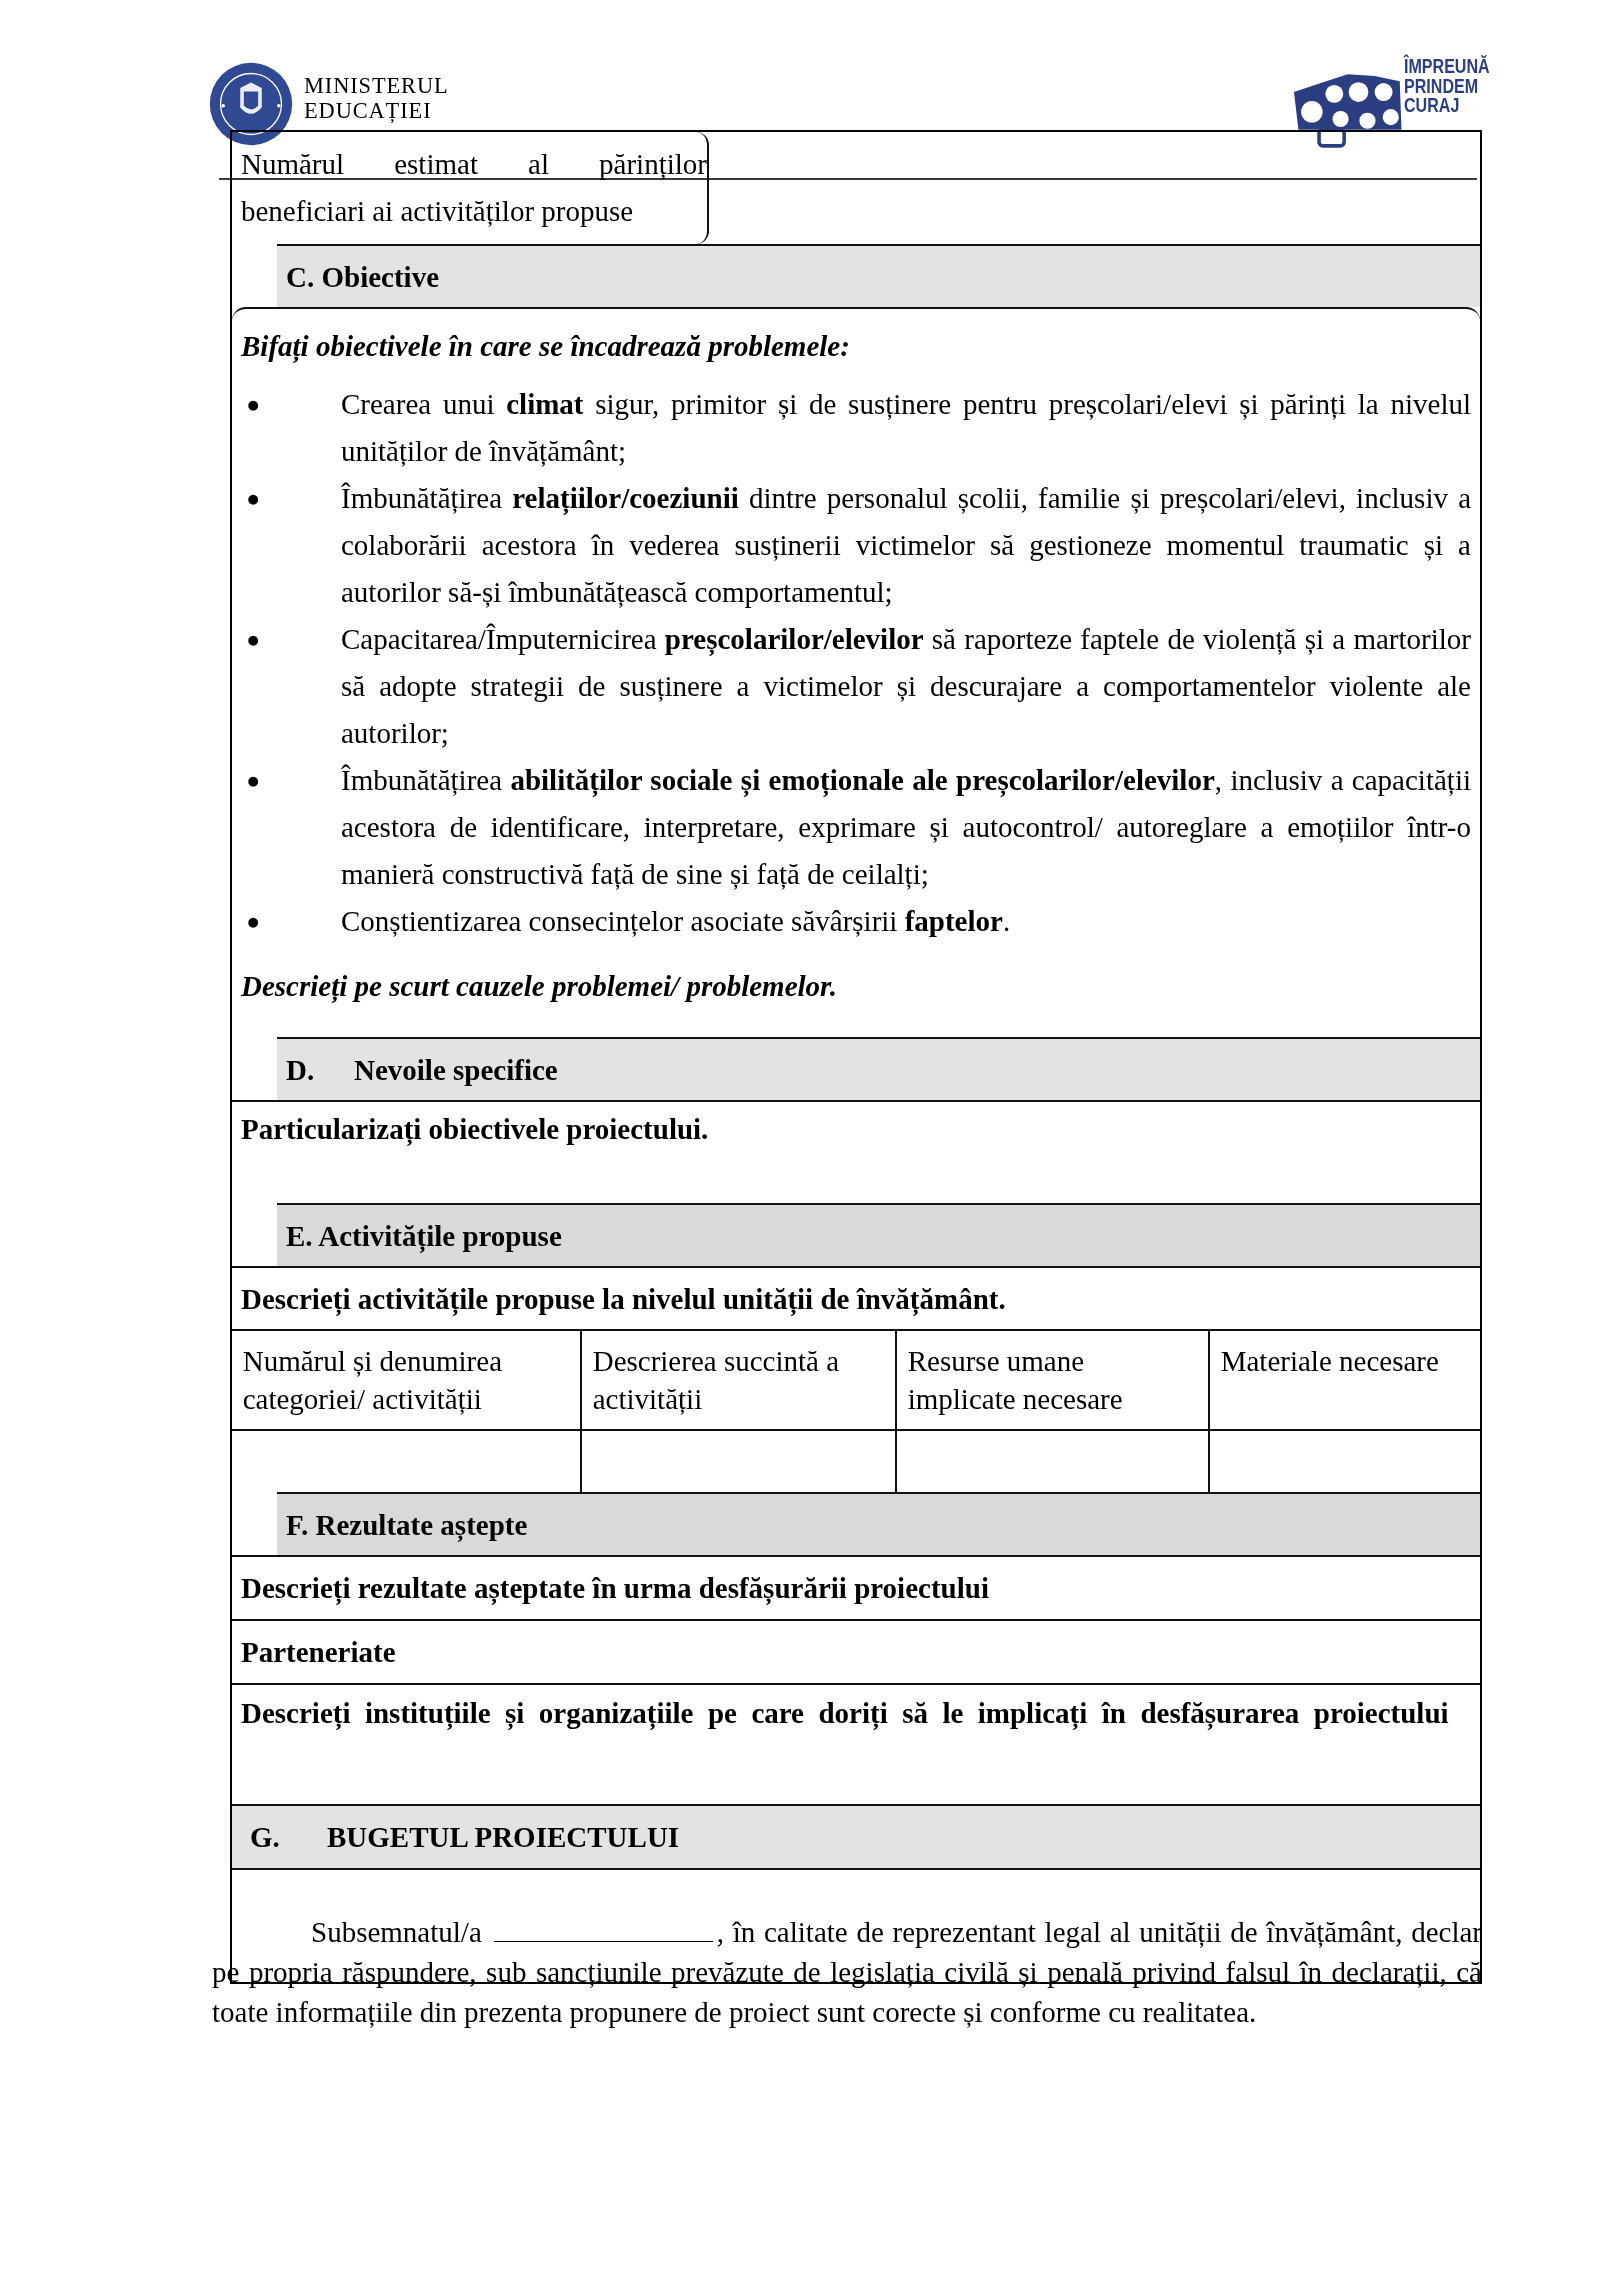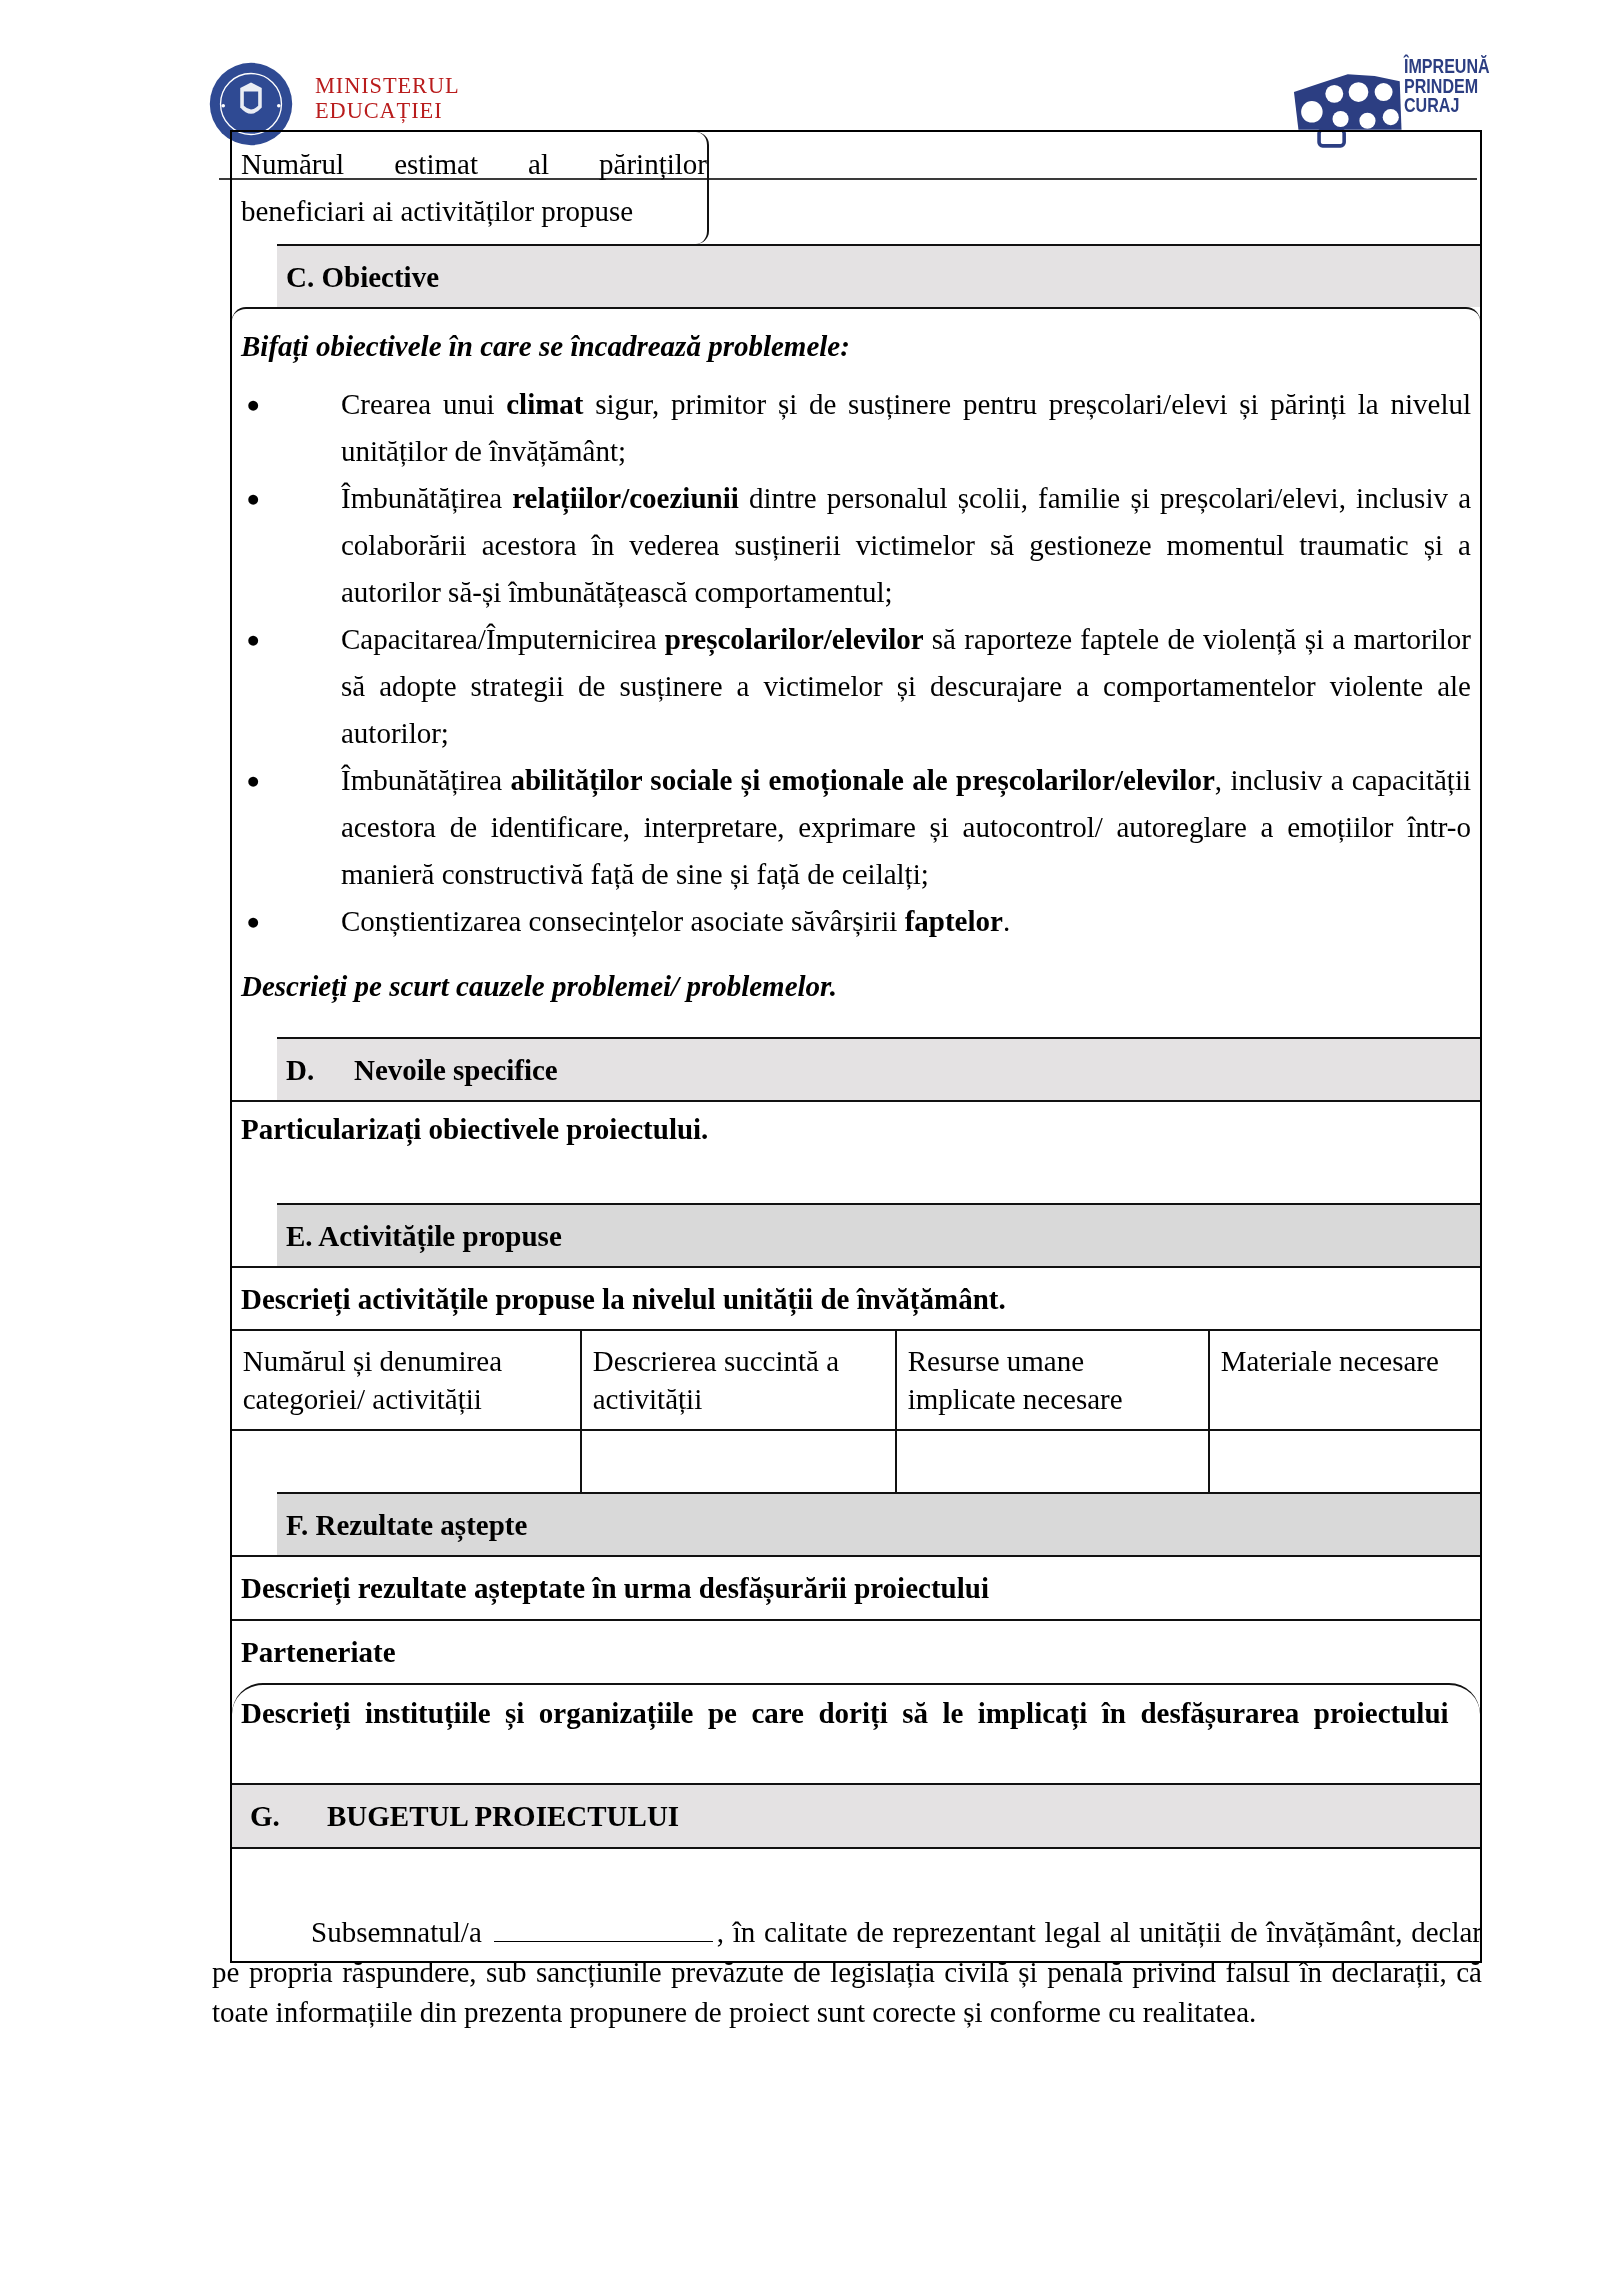--- a/index.html
+++ b/index.html
@@ -1,20 +1,20 @@
 <!DOCTYPE html>
 <html style="font-size:14.3px"><head>
 <meta charset="utf-8">
 <style>
   html, body { margin:0; padding:0; background:#ffffff; }
   body { width:1620px; height:2293px; position:relative; overflow:hidden;
          font-family:"Liberation Serif","DejaVu Serif",serif; color:#000; }
   .logo-left { position:absolute; left:208px; top:61px; width:86px; height:86px; }
-  .ministry-text { position:absolute; left:304px; top:73px; color:#b91c1c;
-         font-family:"Liberation Serif",serif; font-size:22.4px; line-height:25px; letter-spacing:0.9px;margin-left:11px; }
+  .ministry-text { position:absolute; left:304px; top:73px; color:#000000;
+         font-family:"Liberation Serif",serif; font-size:22.4px; line-height:25px; letter-spacing:0.9px; }
   .logo-right { position:absolute; left:1285px; top:56px; width:224px; height:99px; }
   .logo-right-text { position:absolute; left:1404px; top:56px; color:#2c3e82;
          font-family:"Liberation Sans",sans-serif; font-weight:bold; font-size:20.6px; line-height:19.7px;
          transform:scaleX(0.78); transform-origin:left top; letter-spacing:0px; }
   .header-line { position:absolute; left:219px; top:178px; width:1258px; height:1.8px; background:#3a3a3a; }
 
   .form { position:absolute; left:230px; top:130px; width:1252px; border:2.7px solid #000; box-sizing:border-box; }
   .row { border-top:2.7px solid #111; box-sizing:border-box; position:relative; }
   .row:first-child { border-top:none; }
   .band { background:#e4e2e3; }
@@ -40,21 +40,21 @@
   .obj-foot { position:absolute; left:9px; top:658px; font-size:29px; line-height:38px; }
 
   .r-d { height:103px; padding-top:8px; }
   .r-edesc { height:63px; display:flex; align-items:center; }
   .r-acts { height:100px; display:flex; }
   .r-empty { height:63px; display:flex; }
   .col { box-sizing:border-box; border-right:2.7px solid #111; font-size:29px; line-height:38px; padding:10.7px 9px 0 10.7px; }
   .col:last-child { border-right:none; }
   .c1 { width:350px; } .c2 { width:315px; } .c3 { width:313px; } .c4 { flex:1; }
   .r-f1, .r-f2 { height:64px; display:flex; align-items:center; }
-  .r-f3 { height:100px; padding-top:9px;border-radius:31px; }
+  .r-f3 { height:121px; padding-top:9px; }
   .r-f3 .cell-text { text-align:justify; text-align-last:left; word-spacing:7.2px; }
   .r-g { height:64px; display:flex; align-items:center; }
   .r-g .cell-text { padding-left:18px; }
   .r-gbody { height:114px; }
   .g-letter { display:inline-block; width:77px; }
 
   .decl { position:absolute; left:212px; top:1912px; width:1270px; font-size:29px; line-height:40px;
        text-align:justify; }
   .decl .indent { display:inline-block; width:99px; }
   .blank { display:inline-block; width:219px; border-bottom:1.8px solid #000; height:25px; vertical-align:baseline; margin:0 3.6px; }

